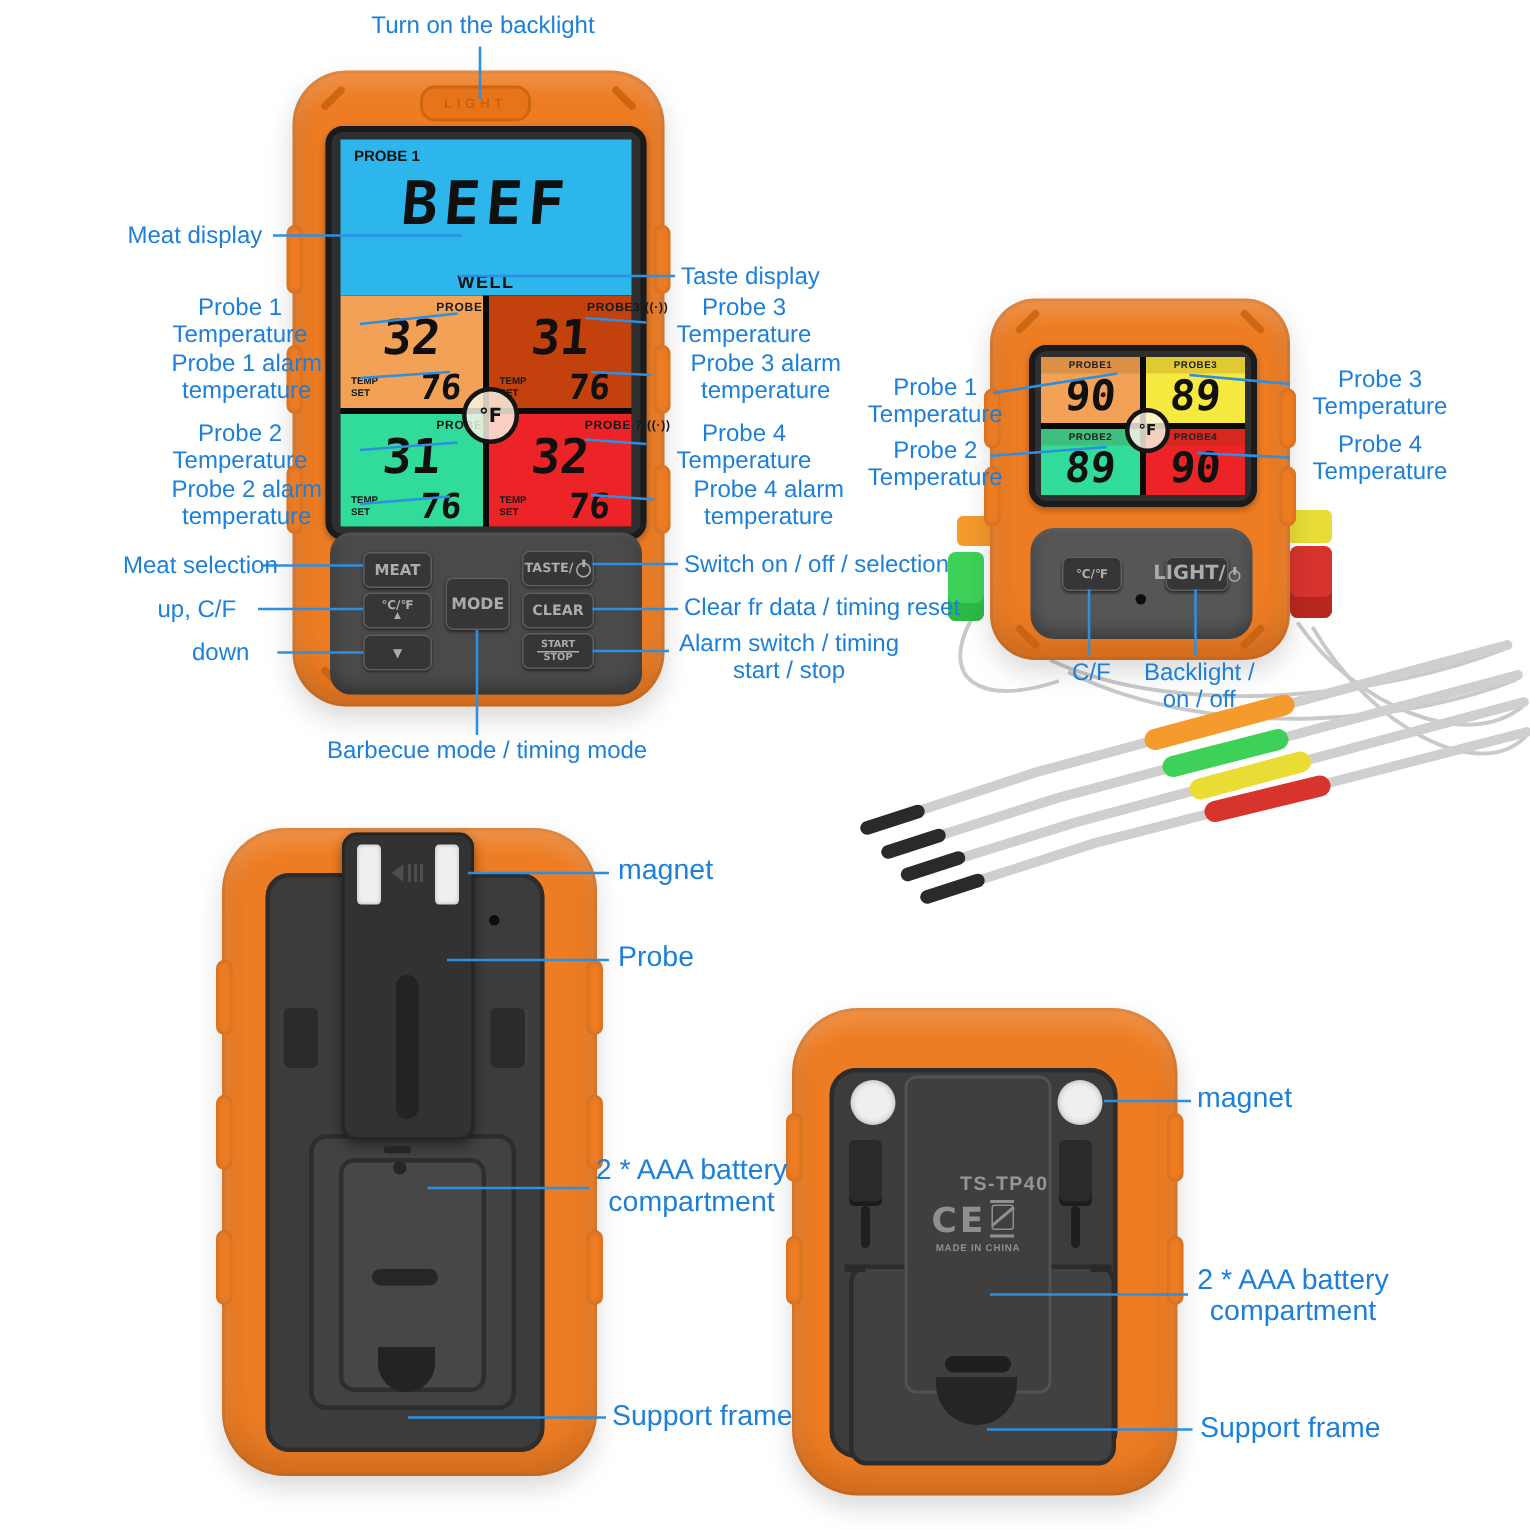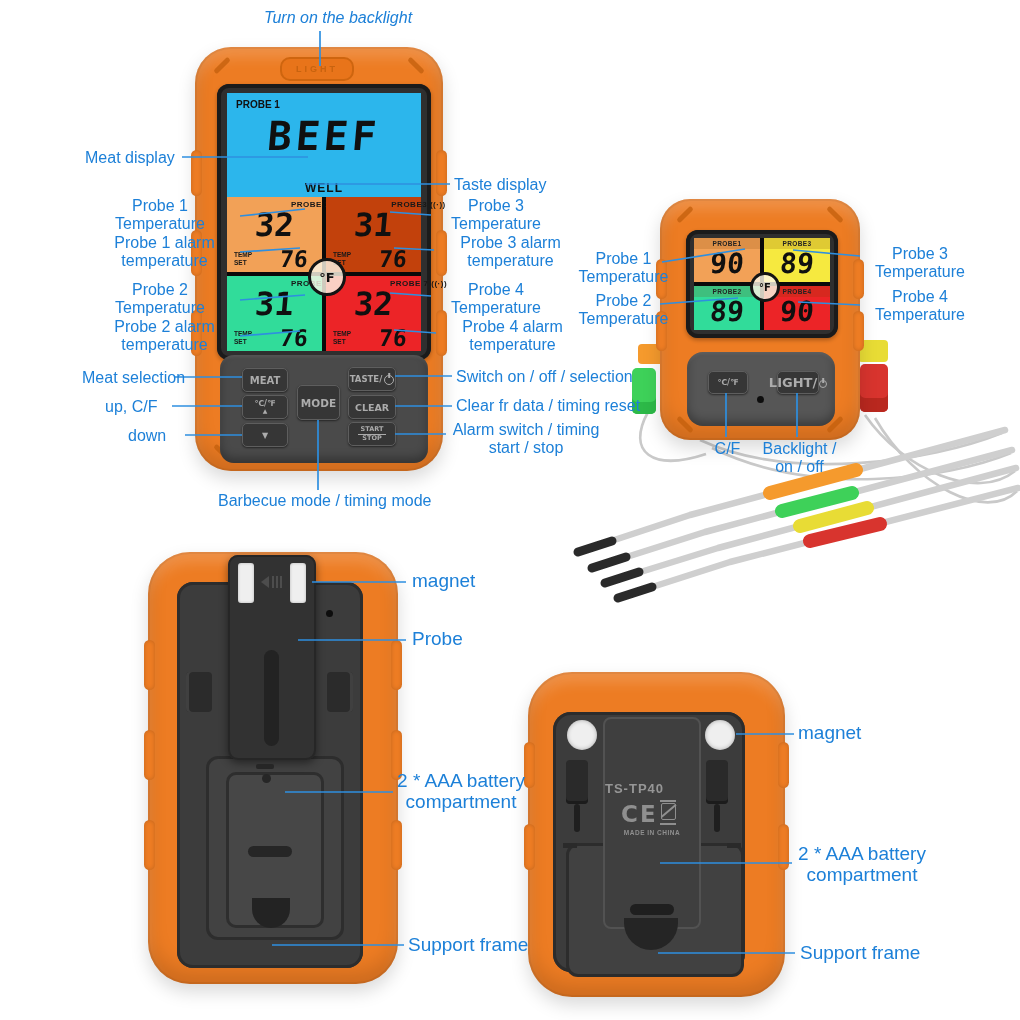--- a/index.html
+++ b/index.html
@@ -232,21 +232,21 @@
 
   <div class="device dev" style="left:528px;top:672px;width:257px;height:325px;border-radius:44px;">
     <div class="bump" style="left:-4px;top:70px;height:46px;"></div>
     <div class="bump" style="left:-4px;top:152px;height:46px;"></div>
     <div class="bump" style="right:-4px;top:70px;height:46px;"></div>
     <div class="bump" style="right:-4px;top:152px;height:46px;"></div>
   </div>
   <div class="abs dev" style="left:553px;top:712px;width:192px;height:260px;background:#3c3c3c;border-radius:18px;box-shadow:inset 0 0 0 3px #2c2c2c;"></div>
   <div class="abs dev" style="left:566px;top:843px;width:172px;height:128px;background:#414141;border:3px solid #2c2c2c;border-radius:12px;"></div>
   <div class="abs dev" style="left:603px;top:717px;width:94px;height:208px;background:#3f3f3f;border:2px solid #525252;border-radius:8px;">
-    <div class="abs" style="left:0;top:62px;width:100%;text-align:left;font-size:13px;font-weight:bold;color:#969696;letter-spacing:1px;font-family:'Liberation Sans',sans-serif;">TS-TP40</div>
+    <div class="abs" style="left:0;top:62px;width:100%;text-align:right;font-size:13px;font-weight:bold;color:#969696;letter-spacing:1px;font-family:'Liberation Sans',sans-serif;">TS-TP40</div>
     <div class="abs" style="left:16px;top:82px;font-size:23px;font-weight:bold;color:#8f8f8f;letter-spacing:2px;font-family:'DejaVu Sans',sans-serif;">CE</div>
     <div class="abs" style="left:56px;top:84px;width:13px;height:15px;border:1.5px solid #8f8f8f;border-radius:2px;">
       <div class="abs" style="left:-2px;top:-4px;width:16px;height:1.5px;background:#8f8f8f;"></div>
       <div class="abs" style="left:-3px;top:6px;width:19px;height:1.5px;background:#8f8f8f;transform:rotate(-40deg);"></div>
       <div class="abs" style="left:-2px;bottom:-6px;width:16px;height:2px;background:#8f8f8f;"></div>
     </div>
     <div class="abs" style="left:0;top:110px;width:100%;text-align:center;font-size:6.5px;font-weight:bold;color:#8f8f8f;letter-spacing:.5px;">MADE IN CHINA</div>
   </div>
   <div class="abs dev" style="left:566px;top:760px;width:22px;height:44px;background:#2a2a2a;border-radius:4px;box-shadow:inset 0 -3px 0 #1c1c1c;"></div>
   <div class="abs dev" style="left:706px;top:760px;width:22px;height:44px;background:#2a2a2a;border-radius:4px;box-shadow:inset 0 -3px 0 #1c1c1c;"></div>
@@ -288,21 +288,21 @@
       <line x1="312" y1="582" x2="406" y2="582"></line>
       <line x1="298" y1="640" x2="406" y2="640"></line>
       <line x1="285" y1="792" x2="393" y2="792"></line>
       <line x1="272" y1="945" x2="404" y2="945"></line>
       <line x1="736" y1="734" x2="794" y2="734"></line>
       <line x1="660" y1="863" x2="792" y2="863"></line>
       <line x1="658" y1="953" x2="795" y2="953"></line>
     </g>
   </svg>
 
-  <div class="lbl nw" style="left:258px;top:9px;width:160px;font-style:italic;">Turn on the backlight</div>
+  <div class="lbl nw" style="left:242px;top:9px;width:160px;">Turn on the backlight</div>
   <div class="lbl nw" style="left:85px;top:149px;">Meat display</div>
   <div class="lbl nw" style="left:454px;top:176px;text-align:left;">Taste display</div>
   <div class="lbl" style="left:100px;top:197px;width:120px;">Probe 1 Temperature</div>
   <div class="lbl" style="left:92px;top:234px;width:145px;">Probe 1 alarm temperature</div>
   <div class="lbl" style="left:100px;top:281px;width:120px;">Probe 2 Temperature</div>
   <div class="lbl" style="left:92px;top:318px;width:145px;">Probe 2 alarm temperature</div>
   <div class="lbl" style="left:436px;top:197px;width:120px;">Probe 3 Temperature</div>
   <div class="lbl" style="left:438px;top:234px;width:145px;">Probe 3 alarm temperature</div>
   <div class="lbl" style="left:436px;top:281px;width:120px;">Probe 4 Temperature</div>
   <div class="lbl" style="left:440px;top:318px;width:145px;">Probe 4 alarm temperature</div>

